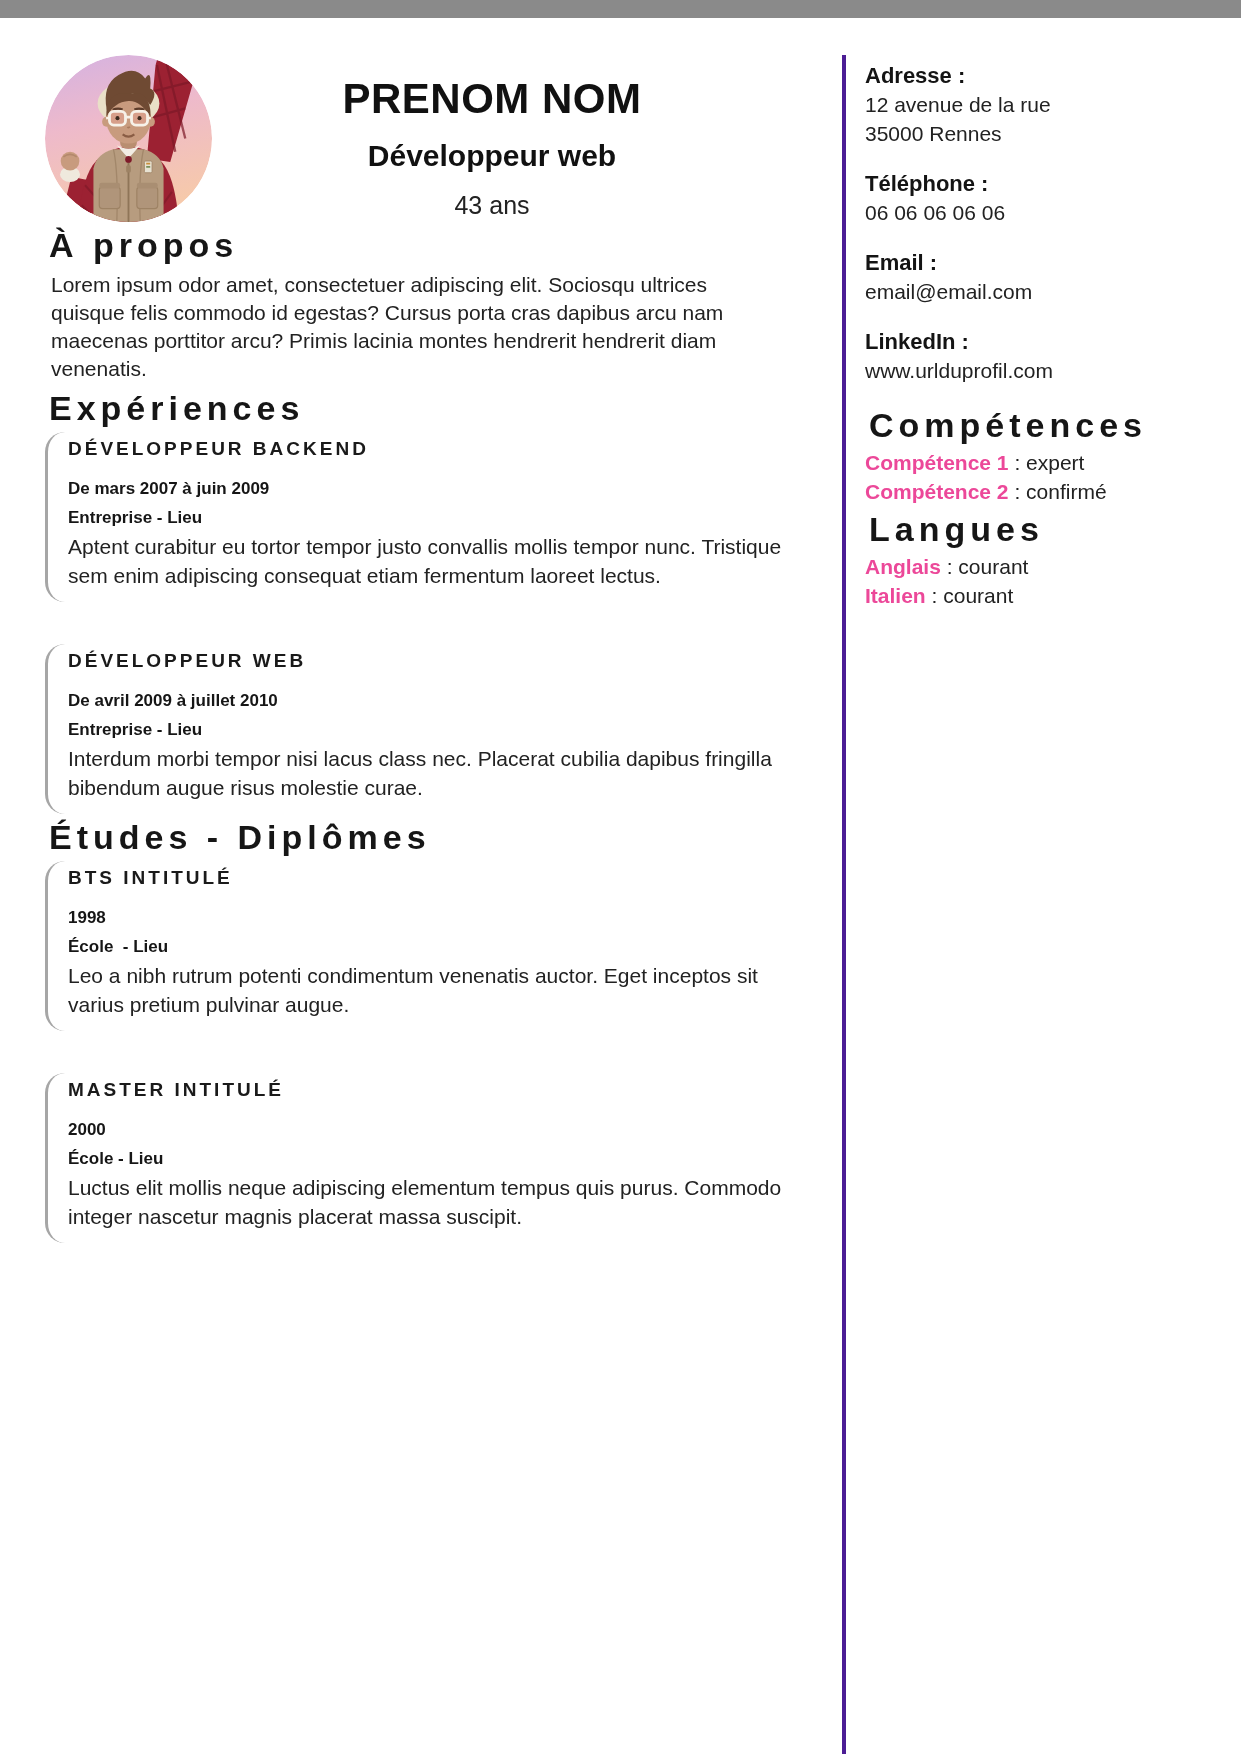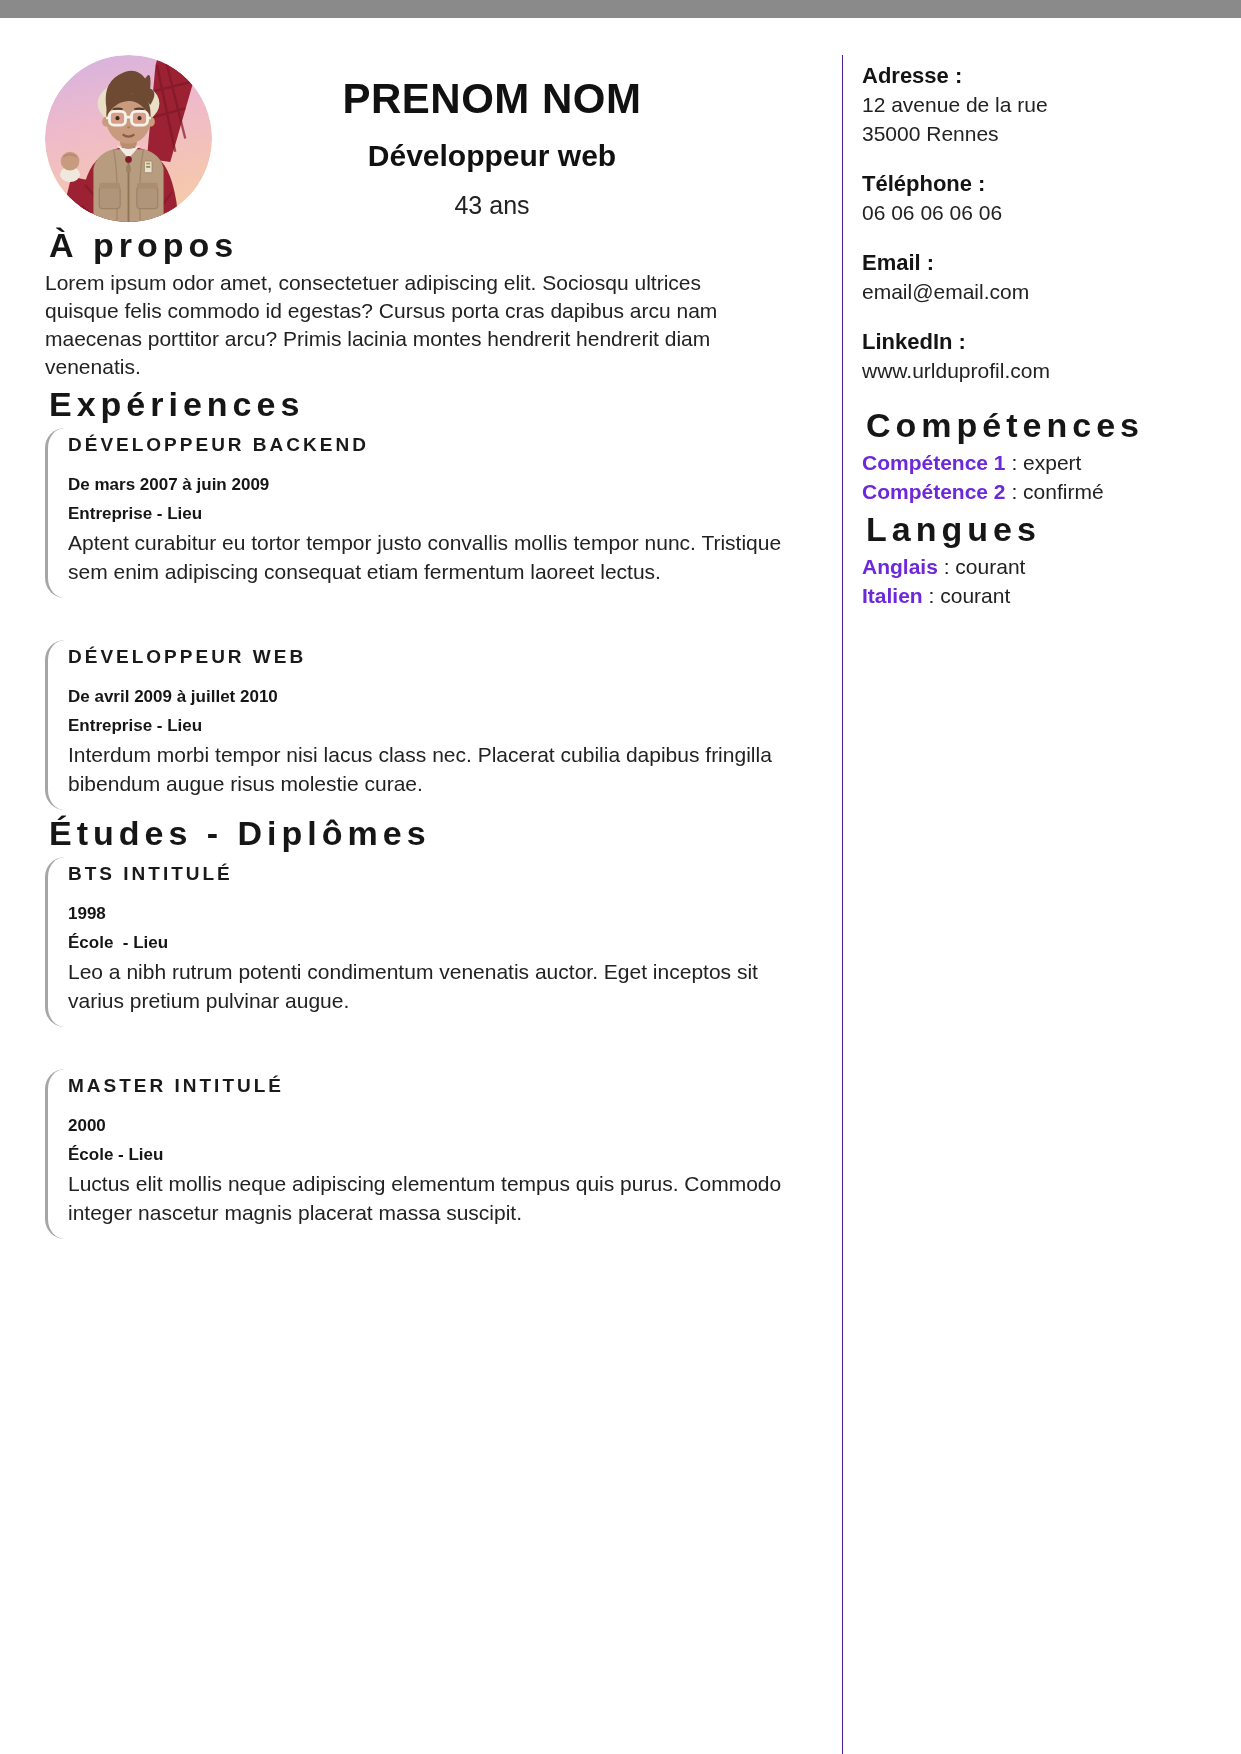--- a/index.html
+++ b/index.html
@@ -22,21 +22,21 @@
     align-items: stretch;
     min-height: 1736px;
   }
   .left-col {
     width: 842px;
     padding: 37px 30px 40px 45px;
   }
   .right-col {
     flex: 1;
     margin-top: 37px;
-    border-left: 1px solid #4c1d95;
+    border-left: 4px solid #4c1d95;
     padding: 6px 30px 40px 19px;
   }
 
   
   .id-header { display: flex; align-items: flex-start; }
   .photo-wrap {
     width: 167px; height: 167px;
     border-radius: 50%;
     overflow: hidden;
     flex: 0 0 auto;
@@ -73,21 +73,21 @@
     font-weight: 700;
     letter-spacing: 5px;
     color: #161616;
     margin: 4px;
   }
   .about-heading   { margin: 78px 0 20px 0; }
   .exp-heading     { margin: 66px 0 22px 0; }
   .edu-heading     { margin: 50px 0 24px 0; }
 
   .about-text {
-    margin: 0;
+    margin: 6px;
     font-size: 21px;
     line-height: 28px;
     color: #222;
     max-width: 725px;
   }
 
   .entry {
     border-left: 3px solid #a6a6a6;
     border-radius: 20px 0 0 20px;
     padding: 6px 0 12px 20px;
@@ -132,21 +132,21 @@
     line-height: 29px;
     color: #222;
   }
   .side-heading-skills { margin: 44px 0 24px 0; }
   .side-heading-langs  { margin: 54px 0 24px 0; }
   .kv-line {
     font-size: 21px;
     line-height: 28.5px;
     color: #222;
   }
-  .kv-label { font-weight: 700; color: #6d28d9; }
+  .kv-label { font-weight: 700; color: #ec4899; }
 </style>
 </head>
 <body>
 
 <div class="topbar"></div>
 
 <div class="layout">
 
   <main class="left-col">
 

